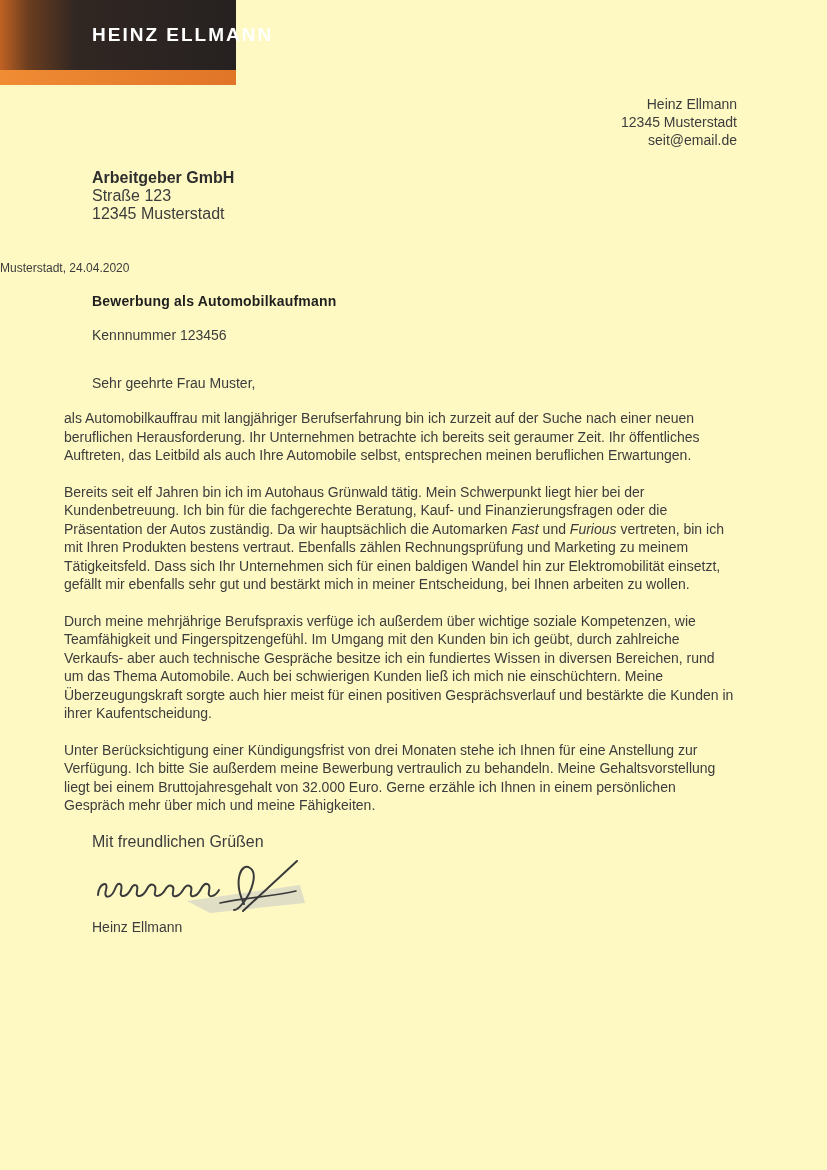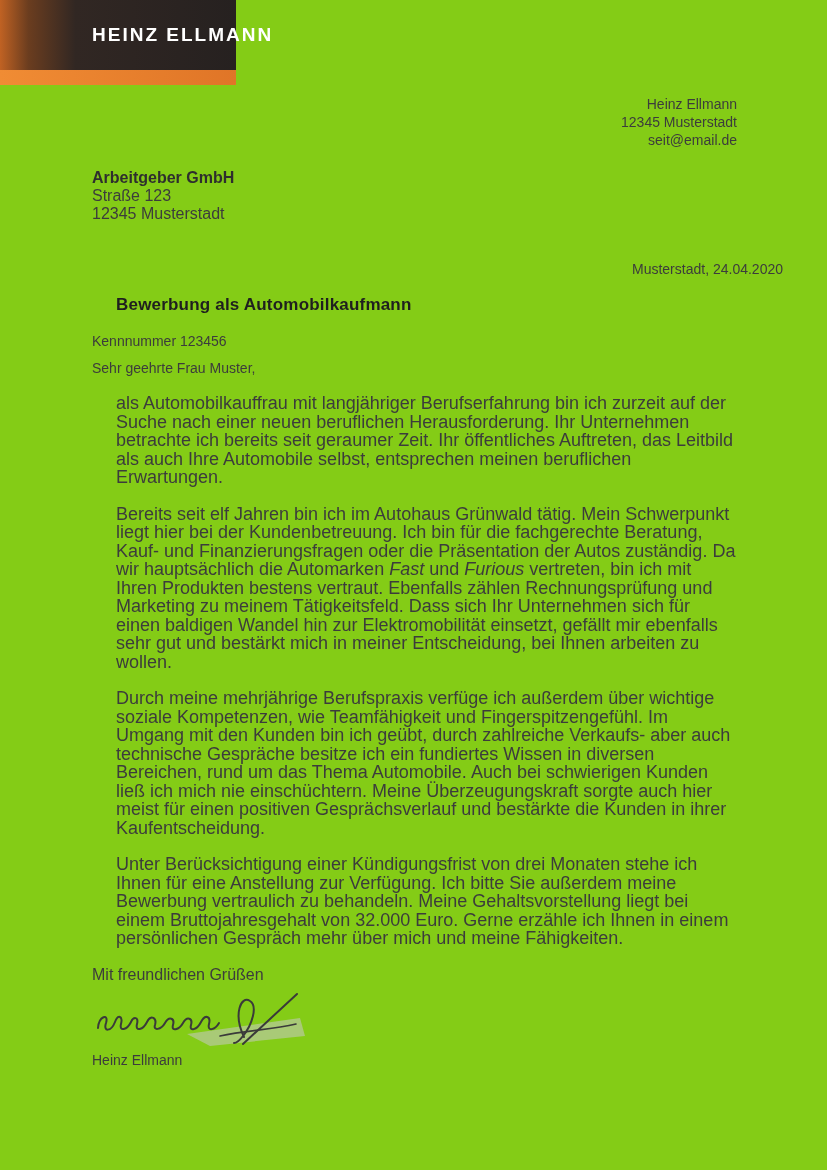--- a/index.html
+++ b/index.html
@@ -1,21 +1,21 @@
 <!DOCTYPE html>
 <html><head>
 <meta charset="utf-8">
 <style>
   * { margin: 0; padding: 0; box-sizing: border-box; }
   html, body { background: #fff; }
   .page {
     position: relative;
     width: 827px;
     height: 1170px;
-    background: #84cc16;
+    background: #fef9c3;
     overflow: hidden;
     font-family: "Liberation Sans", sans-serif;
     color: #3c3c3c;
   }
   
   .header-bar {
     position: absolute;
     top: 0; left: 0;
     width: 236px; height: 70px;
     background: linear-gradient(90deg, #c06223 0%, #6b3d1f 12%, #312723 32%, #262120 100%);
@@ -43,37 +43,36 @@
     font-size: 14px;
     line-height: 18px;
   }
   .recipient {
     margin: 20px 90px 0 92px;
     font-size: 16px;
     line-height: 18px;
   }
   .recipient .company { font-weight: bold; color: #2e2e2e; }
   .dateline {
-    margin: 38px 44px 0 0;
-    text-align: right;
-    font-size: 14px;
+    margin: 38px 90px 0 0;
+    text-align: left;
+    font-size: 12px;
   }
   .subject { margin: 18px 90px 0 92px; }
   .subject-title {
-    font-size: 17px;
+    font-size: 14px;
     font-weight: bold;
     color: #1f1f1f;
     letter-spacing: 0.2px;
-    margin-left: 24px;
   }
   .subject-ref { font-size: 14px; margin-top: 18px; }
-  .salutation { margin: 11px 90px 0 92px; font-size: 14px; }
+  .salutation { margin: 32px 90px 0 92px; font-size: 14px; }
   .para {
-    margin: 18px 90px 0 116px;
-    font-size: 18px;
+    margin: 18px 90px 0 64px;
+    font-size: 14px;
     line-height: 18.5px;
   }
   .para em { font-style: italic; }
   .closing { margin: 18px 90px 0 92px; font-size: 16px; }
   .signature-wrap {
     margin: 8px 90px 0 92px;
     width: 215px; height: 56px;
     position: relative;
   }
   .signature-name { margin: 4px 90px 0 92px; font-size: 14px; }

